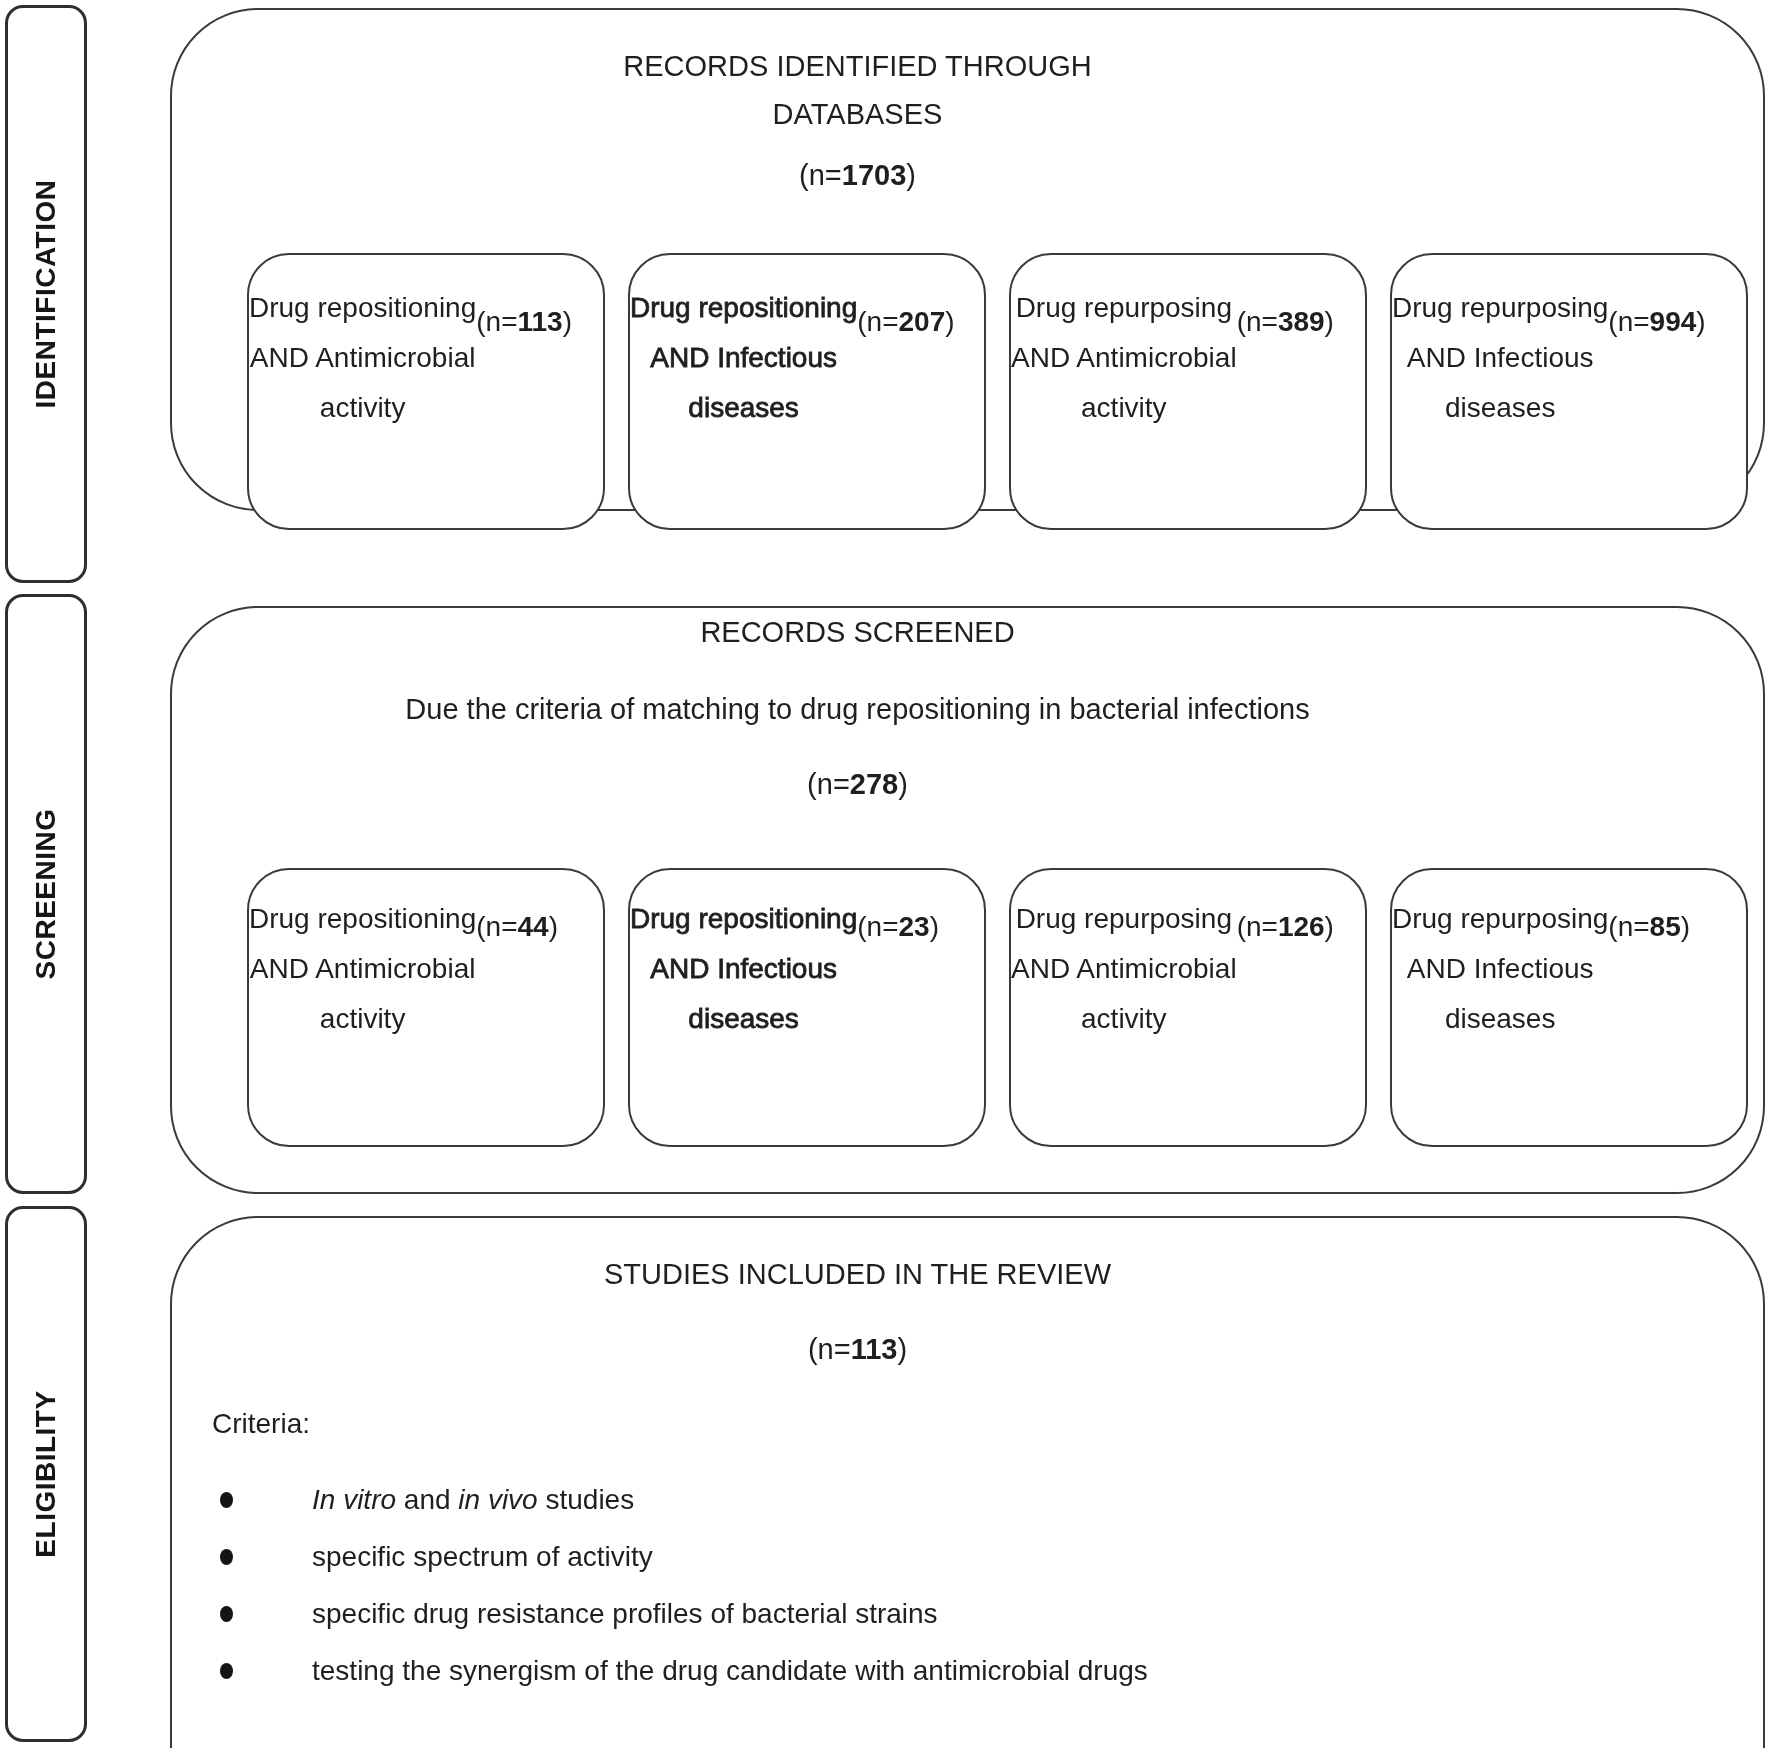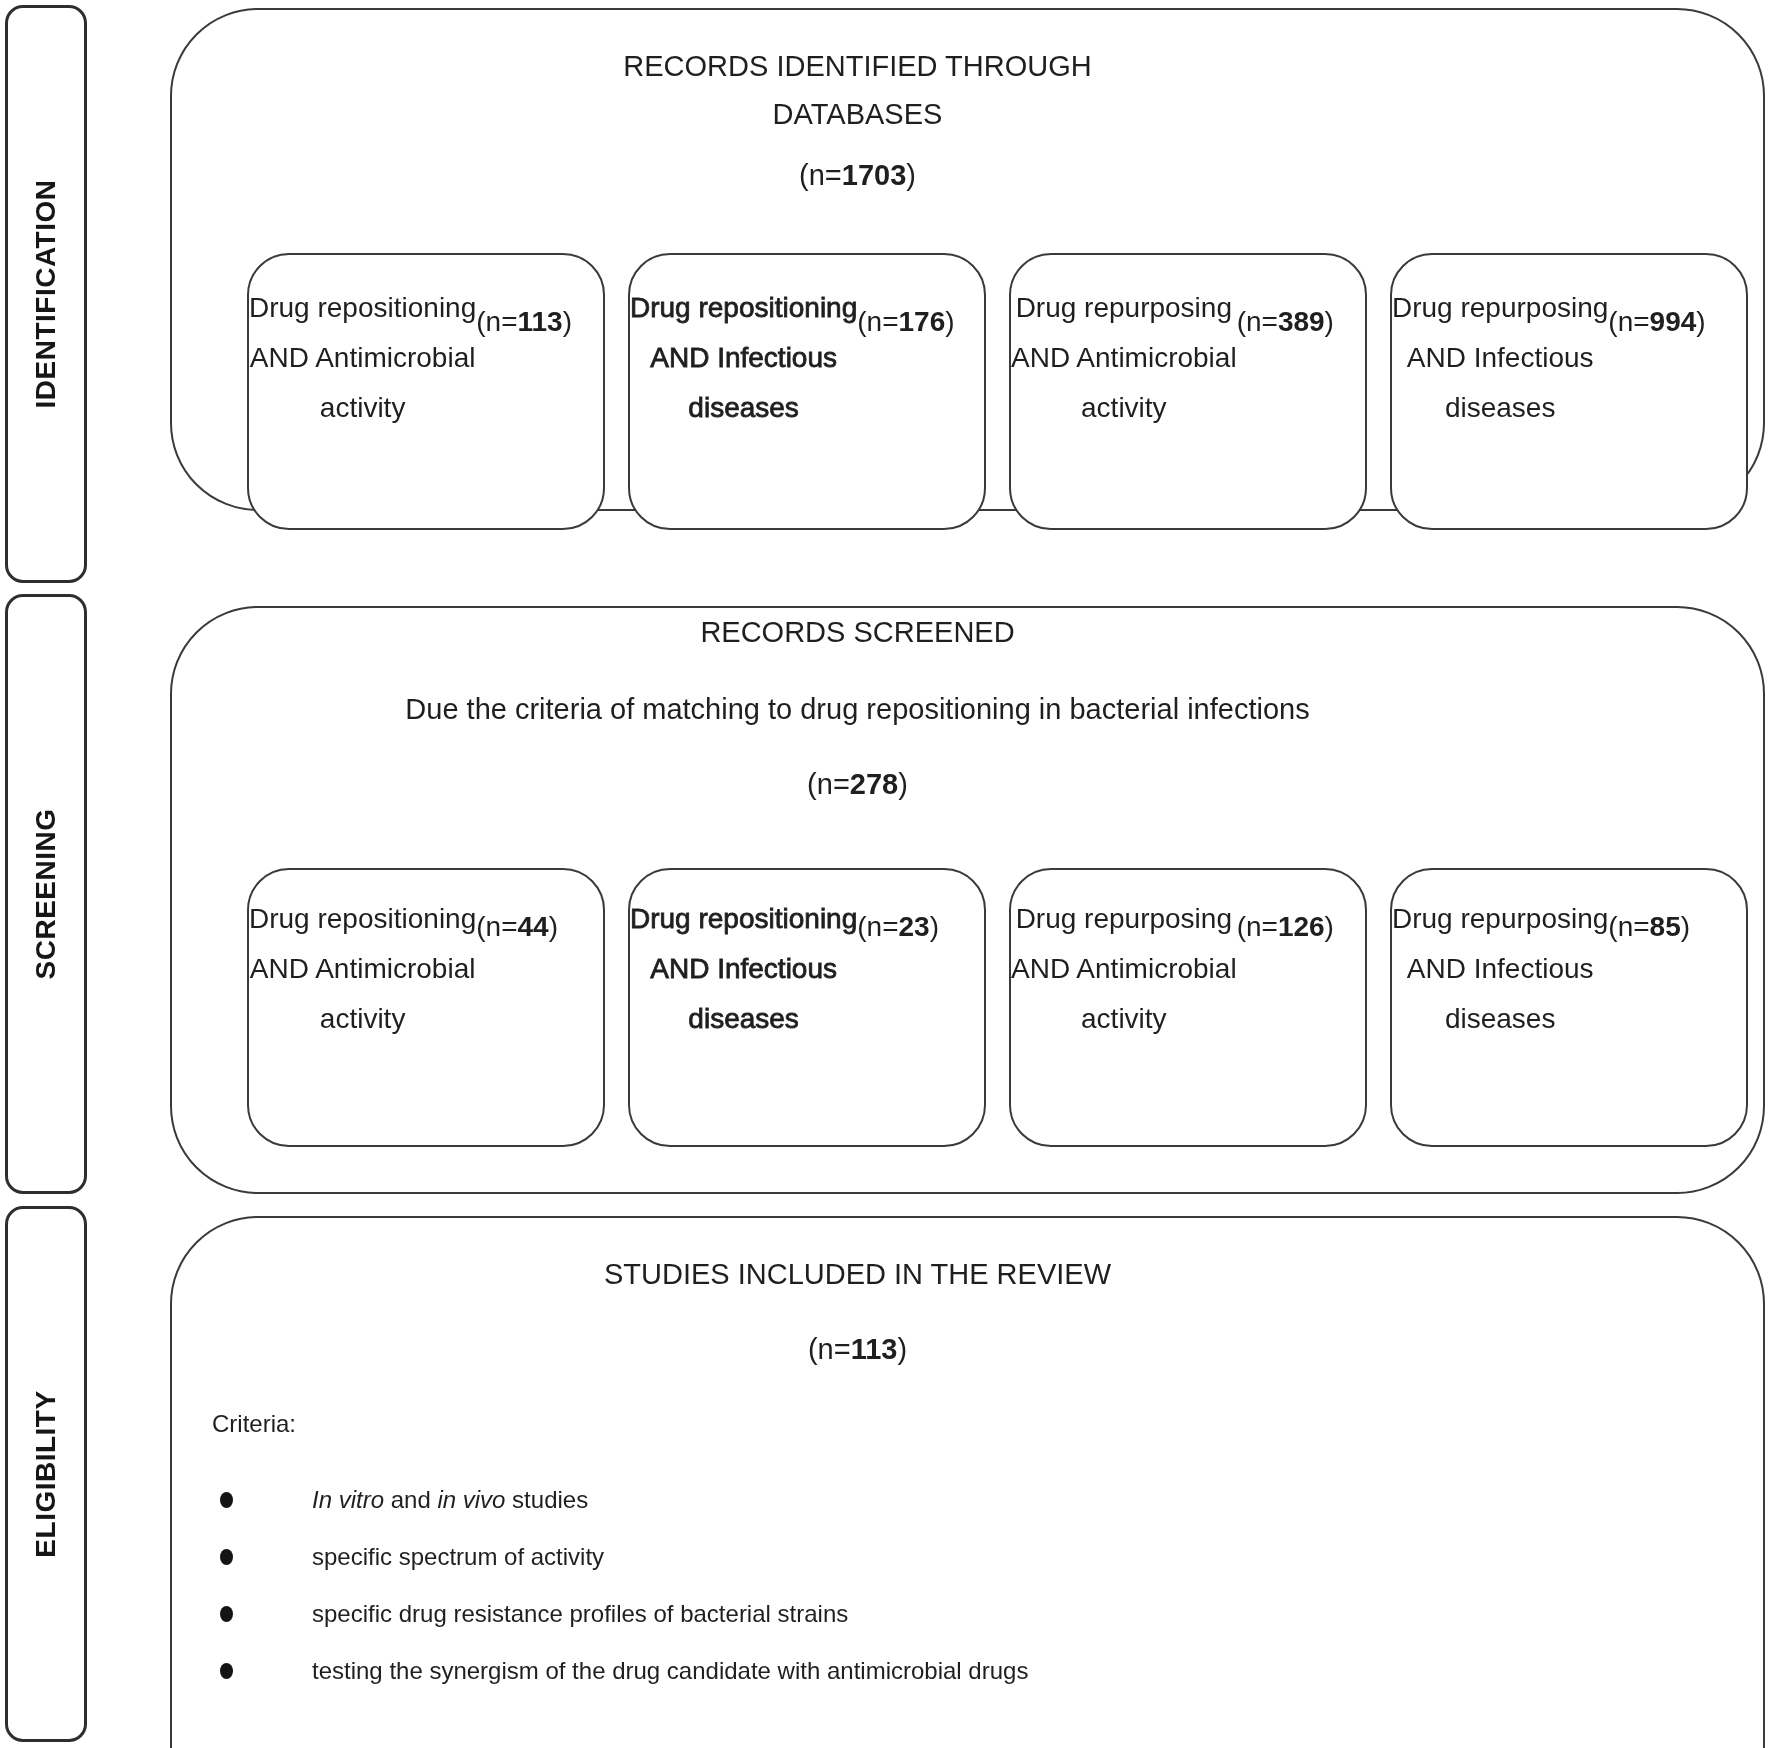--- a/index.html
+++ b/index.html
@@ -89,21 +89,21 @@
   .subbox .nline { line-height: 50px; }
   .row1 { top: 253px; height: 277px; padding-top: 28px; }
   .row1 .nline { margin-top: 14px; }
   .row2 { top: 868px; height: 279px; padding-top: 24px; }
   .row2 .nline { margin-top: 8px; }
   .subbox.em .q { -webkit-text-stroke: 0.8px #1f1f1f; }
 
   
   .criteria {
     margin: 34px 12px 0 40px;
-    font-size: 24px;
+    font-size: 28px;
     text-align: left;
   }
   .criteria-label { line-height: 34px; }
   ul.bullets {
     list-style: none;
     margin: 42px 0 0 0;
     padding: 0;
   }
   ul.bullets li {
     position: relative;
@@ -153,21 +153,21 @@
       <div>activity</div>
     </div>
     <div class="nline"><span>(n=</span><b>113</b><span>)</span></div>
   </div>
   <div class="subbox row1 em" style="left:594px">
     <div class="q">
       <div>Drug repositioning</div>
       <div>AND Infectious</div>
       <div>diseases</div>
     </div>
-    <div class="nline"><span>(n=</span><b>176</b><span>)</span></div>
+    <div class="nline"><span>(n=</span><b>207</b><span>)</span></div>
   </div>
   <div class="subbox row1" style="left:975px">
     <div class="q">
       <div>Drug repurposing</div>
       <div>AND Antimicrobial</div>
       <div>activity</div>
     </div>
     <div class="nline"><span>(n=</span><b>389</b><span>)</span></div>
   </div>
   <div class="subbox row1" style="left:1356px">

